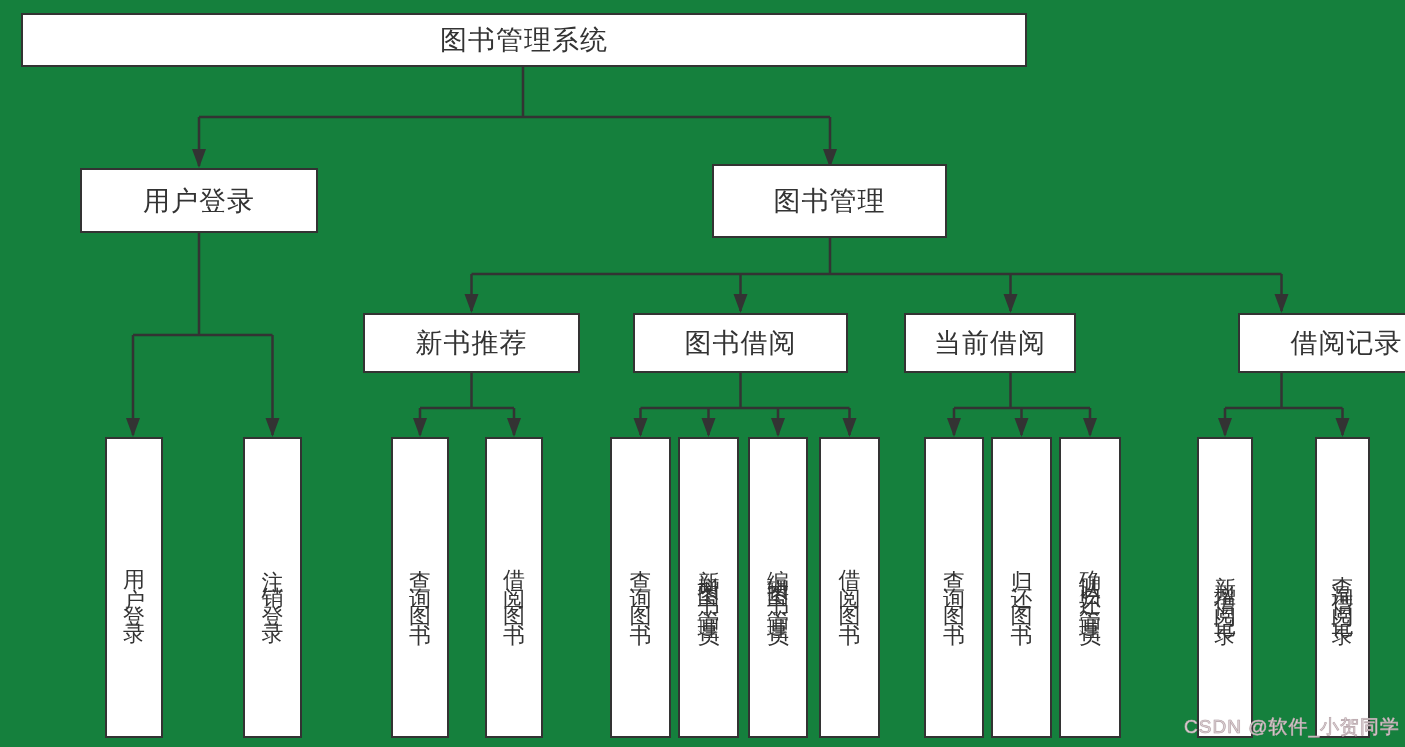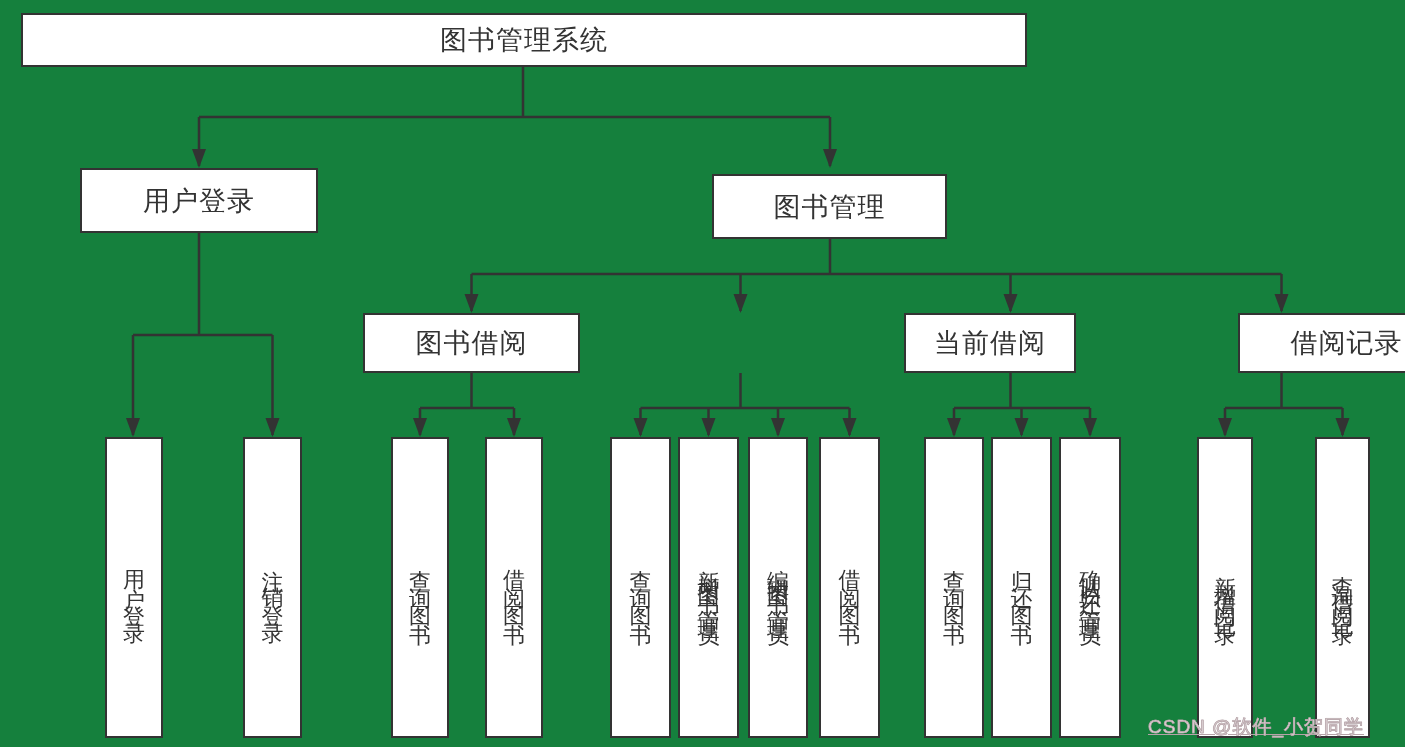--- a/index.html
+++ b/index.html
@@ -35,29 +35,28 @@
     font-size:22px;
     line-height:1;
   }
   .sp4{letter-spacing:18px;}
   .sp6{letter-spacing:10px;}
   .sp9{letter-spacing:8px;}
   .watermark{
     position:absolute;
     left:1148px;top:714px;
     width:252px;
-    text-align:left;
+    text-align:right;
     font-size:19px;
     letter-spacing:1px;
     color:#ded3d6;
     -webkit-text-stroke:0.6px #b5a3a8;
     text-shadow:0 0 1px rgba(160,140,145,0.55);
     z-index:5;
     white-space:nowrap;
-    text-decoration:underline;
   }
 </style>
 </head>
 <body>
 
 <div id="canvas">
 
   <svg class="wires" width="1405" height="747" viewBox="0 0 1405 747" aria-hidden="true">
 
     <path fill="none" stroke="#333333" stroke-width="2.5" d="
@@ -88,23 +87,24 @@
       M947 418 L961 418 L954 437 Z
       M1014.5 418 L1028.5 418 L1021.5 437 Z
       M1083 418 L1097 418 L1090 437 Z
       M1218 418 L1232 418 L1225 437 Z
       M1335.5 418 L1349.5 418 L1342.5 437 Z"></path>
   </svg>
 
   <div class="node" style="left:21px;top:13px;width:1006px;height:54px">图书管理系统</div>
 
   <div class="node" style="left:80px;top:168px;width:238px;height:65px">用户登录</div>
-  <div class="node" style="left:712px;top:174px;width:235px;height:65px">图书管理</div>
+  <div class="node" style="left:712px;top:164px;width:235px;height:74px">图书管理</div>
 
-  <div class="node" style="left:363px;top:313px;width:217px;height:60px">图书借阅</div>
+  <div class="node" style="left:363px;top:313px;width:217px;height:60px">新书推荐</div>
+  <div class="node" style="left:633px;top:313px;width:215px;height:60px">图书借阅</div>
   <div class="node" style="left:904px;top:313px;width:172px;height:60px">当前借阅</div>
   <div class="node" style="left:1238px;top:313px;width:217px;height:60px">借阅记录</div>
 
   <div class="leaf sp4" style="left:105px;width:58px">用户登录</div>
   <div class="leaf sp4" style="left:243px;width:59px">注销登录</div>
 
   <div class="leaf sp4" style="left:391px;width:58px">查询图书</div>
   <div class="leaf sp4" style="left:485px;width:58px">借阅图书</div>
 
   <div class="leaf sp4" style="left:610px;width:61px">查询图书</div>

